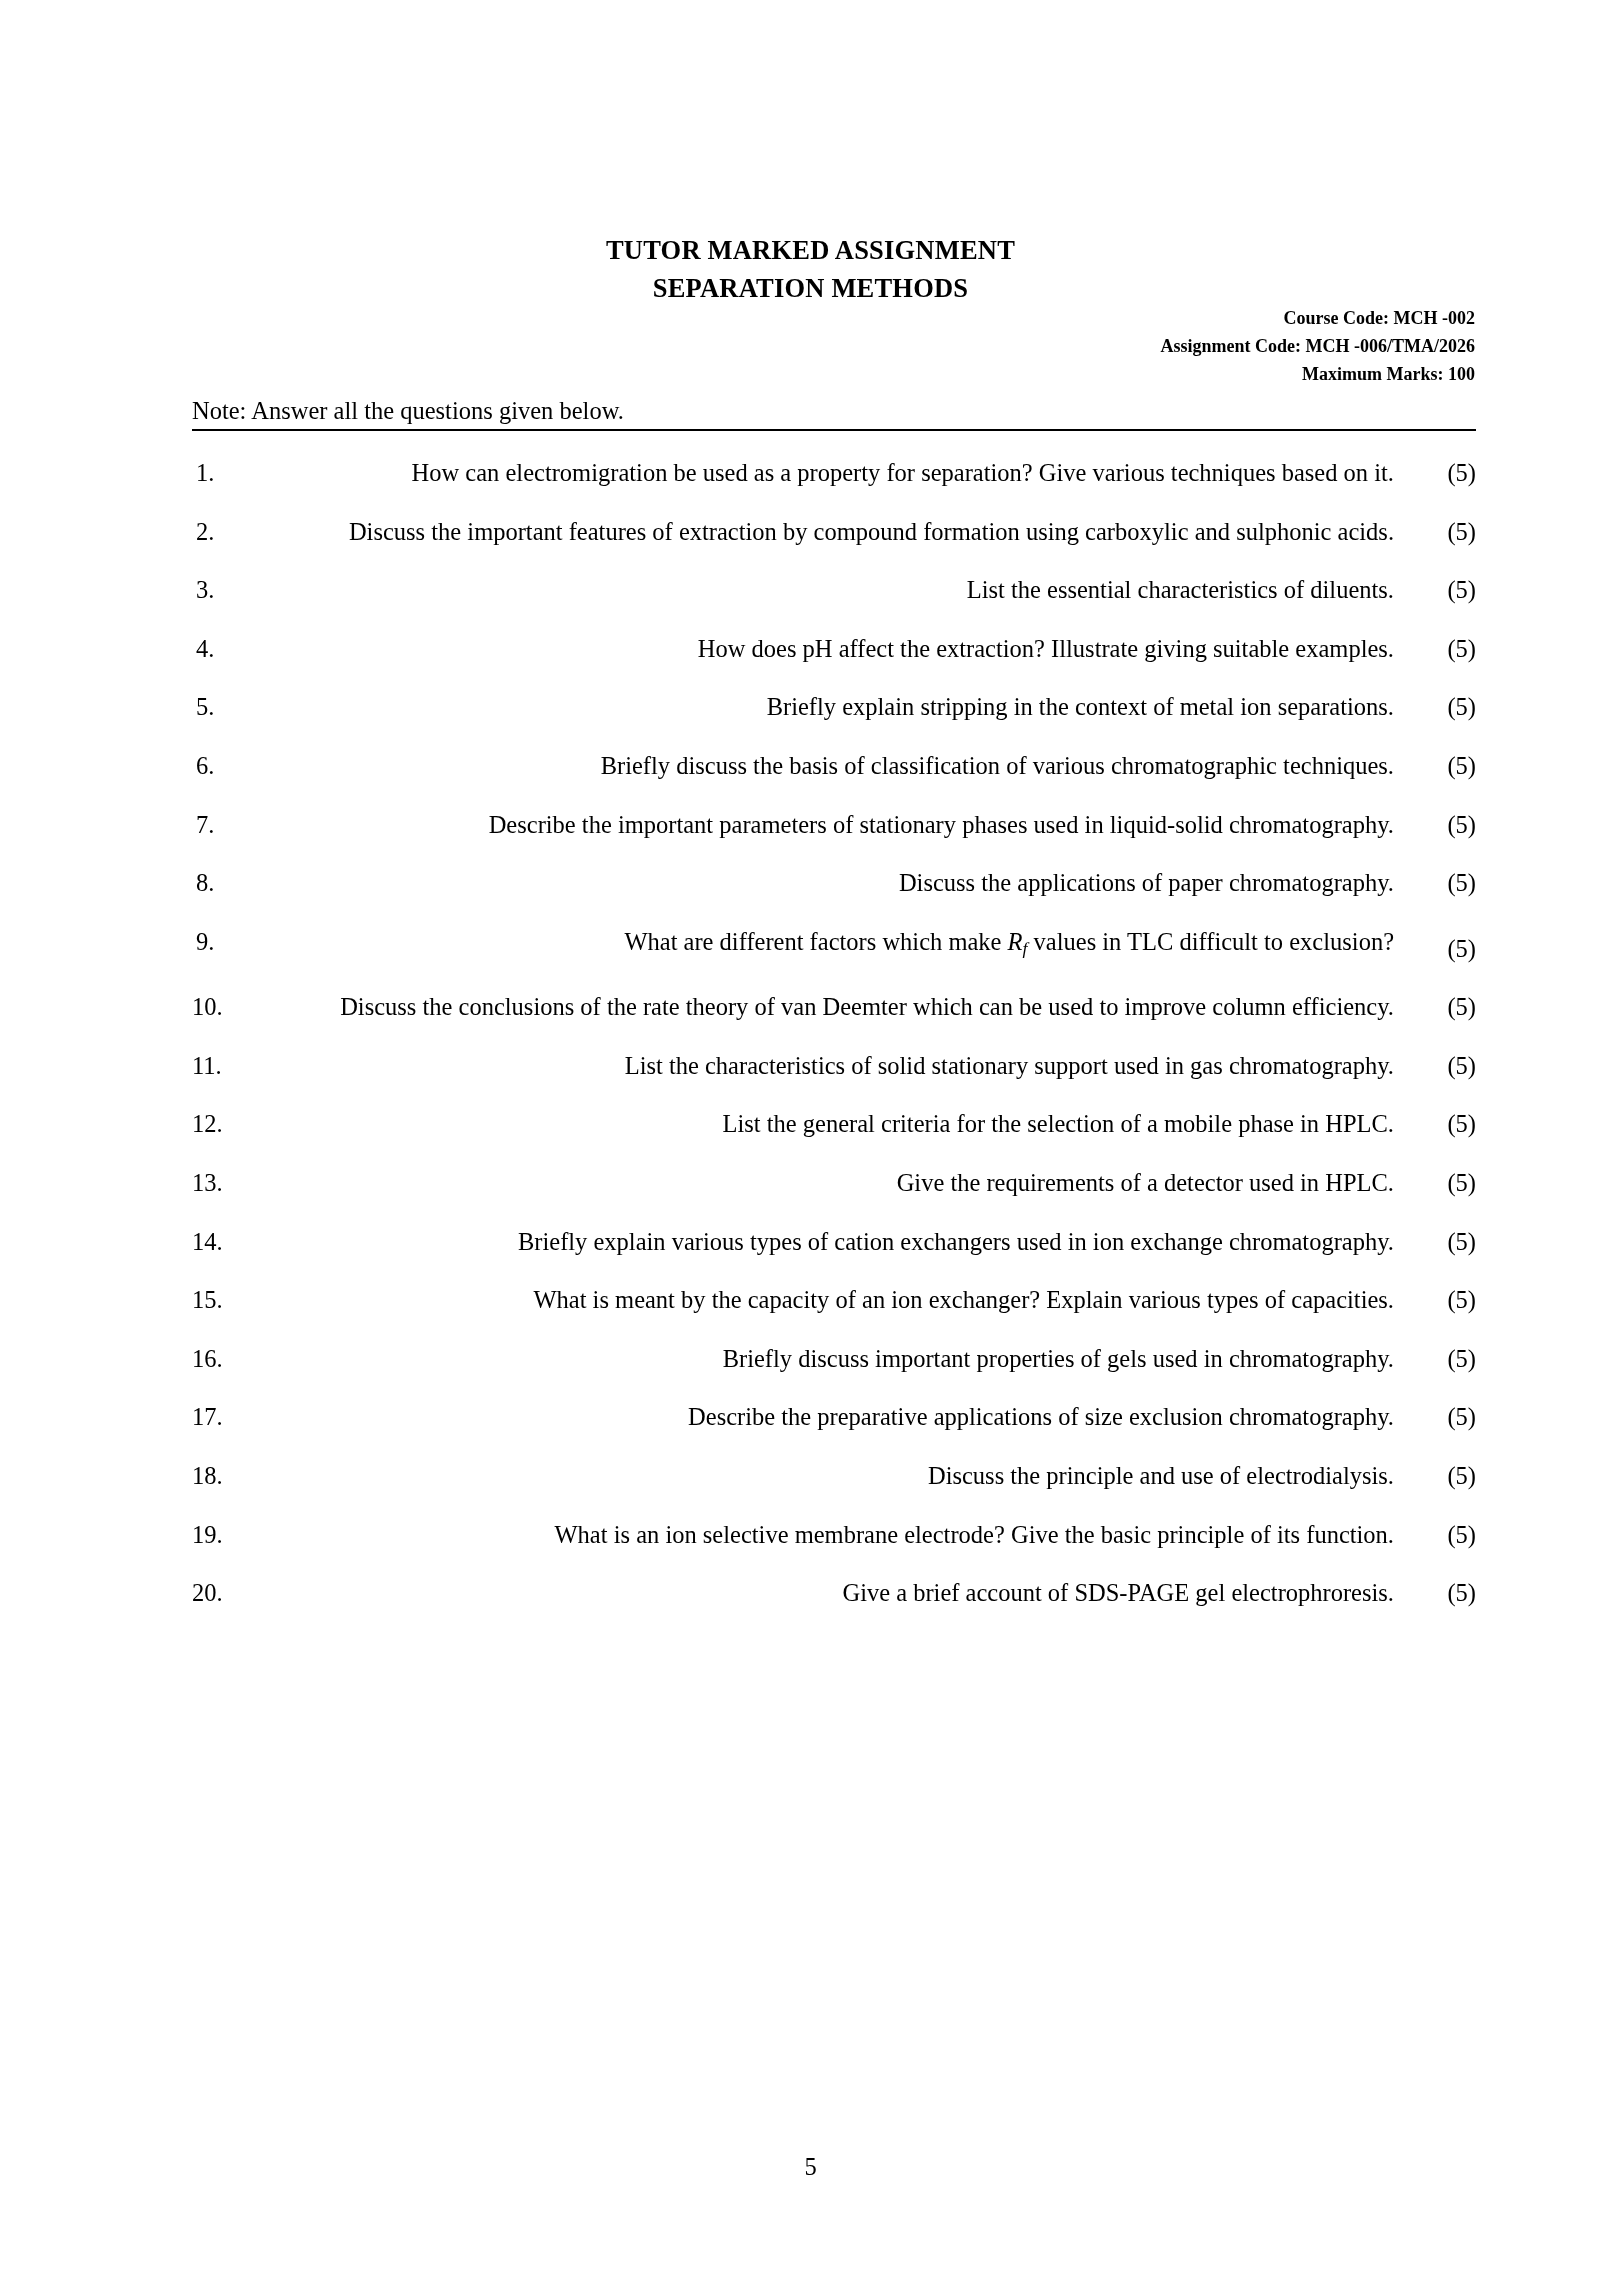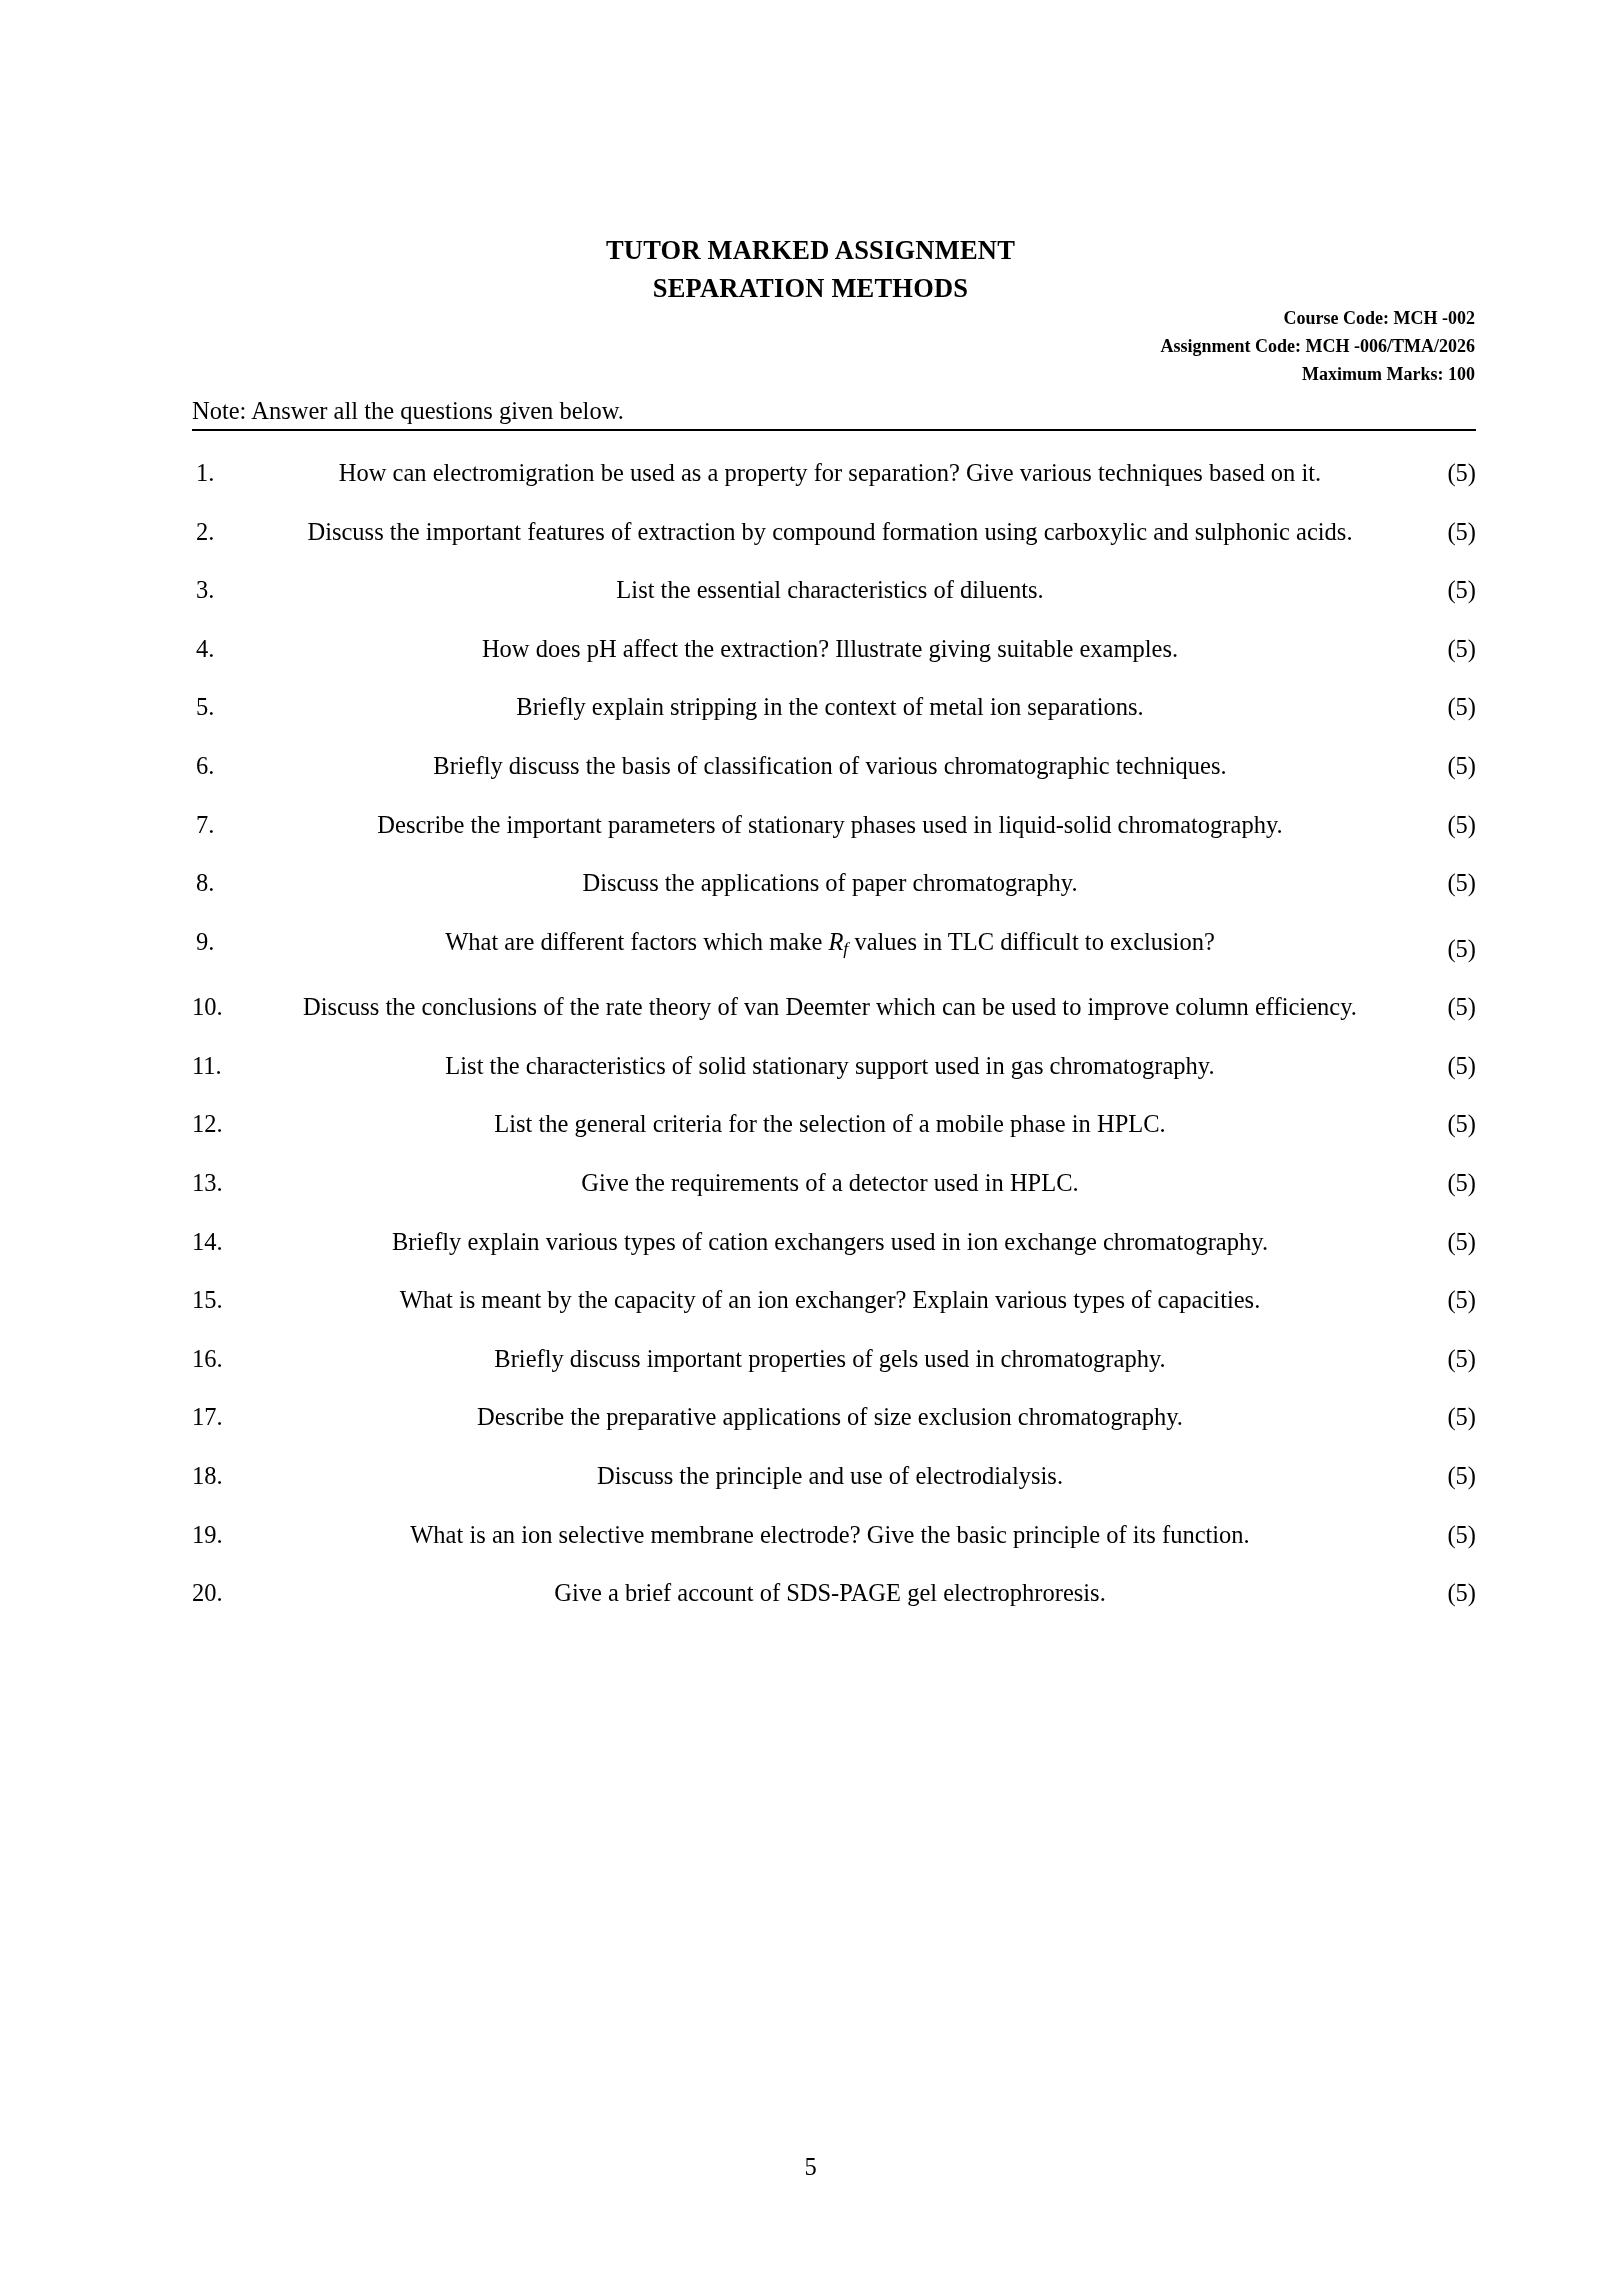--- a/index.html
+++ b/index.html
@@ -98,21 +98,21 @@
   .q-body {
     flex: 1 1 auto;
     position: relative;
     padding-right: 82px;
     box-sizing: border-box;
   }
 
   .q-text {
     font-size: 24.5px;
     line-height: 39px;
-    text-align: center;
+    text-align: right;
   }
 
   .q-marks {
     position: absolute;
     right: 0;
     bottom: 0;
     font-size: 24.5px;
     line-height: 39px;
     text-align: right;
     width: 69px;

